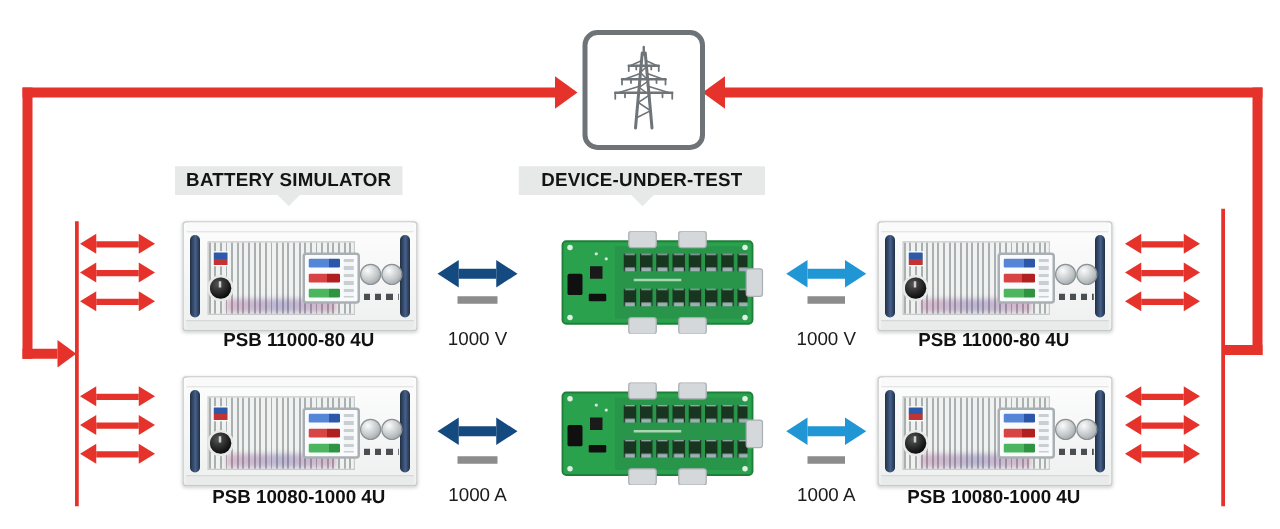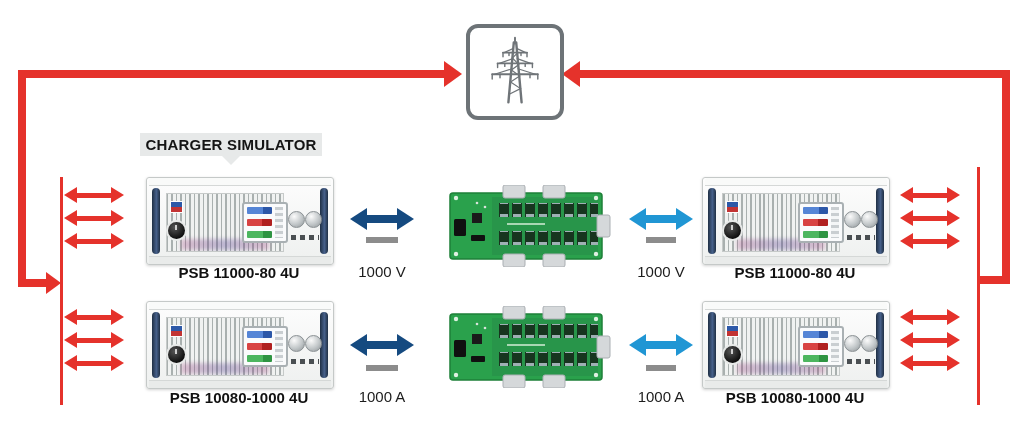--- a/index.html
+++ b/index.html
@@ -187,21 +187,24 @@
         <path d="M15.5 24.5 H44.5" stroke-width="1.6"></path>
         <path d="M15.5 24.5 v3.5 M44.5 24.5 v3.5 M21.5 24.5 v2.5 M38.5 24.5 v2.5" stroke-width="1.2"></path>
         <path d="M11 33.5 H49" stroke-width="1.6"></path>
         <path d="M11 33.5 v4 M49 33.5 v4 M17.5 33.5 v3 M42.5 33.5 v3" stroke-width="1.2"></path>
         <path d="M21 15.5 L28.7 12 M39 15.5 L31.3 12 M17 24.5 L28.2 20.5 M43 24.5 L31.8 20.5 M13 33.5 L27.6 29 M47 33.5 L32.4 29" stroke-width="1"></path>
       </svg>
     </span>
   </div>
 
   <div class="callout" style="left:140px;top:133px;width:182px;">
-    <span>CHARGER SIMULATOR</span>
+    <span>BATTERY SIMULATOR</span>
+  </div>
+  <div class="callout" style="left:415px;top:133px;width:197px;">
+    <span>DEVICE-UNDER-TEST</span>
   </div>
 
   <div class="psu" style="left:146px;top:177px;">
     <div class="top-rail"></div>
     <div class="bot-rail"></div>
     <div class="handle hL"></div>
     <div class="handle hR"></div>
     <div class="grille"></div>
     <div class="logo"></div>
     <div class="pwr"></div>

